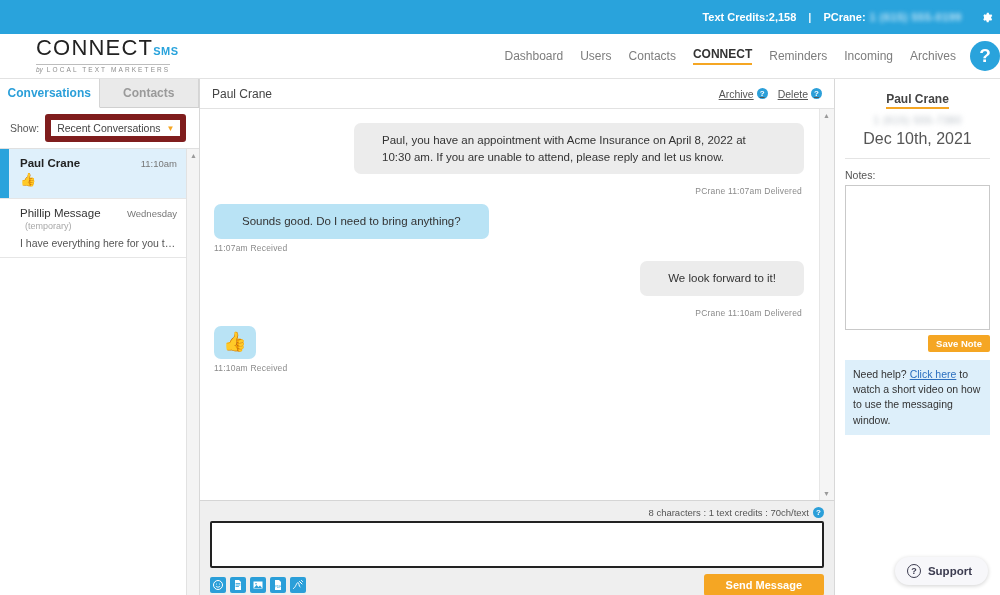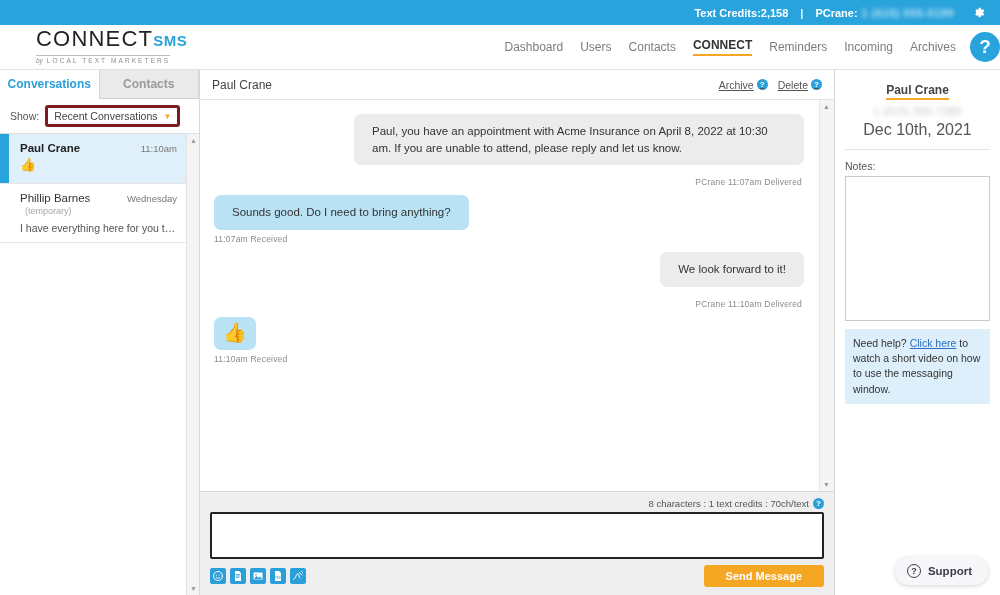--- a/index.html
+++ b/index.html
@@ -6,26 +6,26 @@
   html, body {
     margin: 0; padding: 0;
     width: 1000px; height: 595px;
     background: #ffffff;
     font-family: "Liberation Sans", sans-serif;
     overflow: hidden;
   }
 
   
   .topbar {
-    height: 25px;
+    height: 34px;
     background: #29a3dc;
     display: flex;
     align-items: center;
     justify-content: flex-end;
-    padding-right: 12px;
+    padding-right: 4px;
     color: #ffffff;
     font-size: 11px;
     font-weight: bold;
   }
   .topbar .credits { margin-right: 12px; }
   .topbar .divider { margin-right: 12px; opacity: .9; }
   .topbar .pcrane-label { margin-right: 4px; }
   .topbar .phone-blur {
     color: #bfe3f5;
     filter: blur(2.2px);
@@ -49,21 +49,21 @@
   }
   .logo-wrap { margin-left: 36px; line-height: 1; }
   .logo-main {
     font-size: 22px;
     letter-spacing: 1.2px;
     color: #222;
     font-weight: 400;
     font-family: "Liberation Sans", sans-serif;
   }
   .logo-sms {
-    font-size: 15px;
+    font-size: 11px;
     color: #29a3dc;
     font-weight: bold;
     letter-spacing: .5px;
   }
   .logo-sub {
     margin-top: 2px;
     font-size: 6.5px;
     letter-spacing: 2.1px;
     color: #8c8c8c;
     border-top: 1px solid #bdbdbd;
@@ -139,21 +139,21 @@
     margin-bottom: -1px;
   }
   .show-row {
     display: flex; align-items: center;
     padding: 6px 8px 6px 10px;
     font-size: 10.5px;
     color: #555;
   }
   .show-label { margin-right: 6px; }
   .show-select {
-    border: 3px solid #7f1d1d;
+    border: 6px solid #7f1d1d;
     border-radius: 3px;
     background: #fff;
     padding: 2px 6px;
     font-size: 10.5px;
     color: #444;
     display: inline-flex; align-items: center; gap: 6px;
     cursor: pointer;
   }
   .caret { color: #f5a623; font-size: 8px; }
 
@@ -245,21 +245,21 @@
     position: relative;
     overflow: hidden;
     padding: 14px 30px 10px 14px;
     background: #ffffff;
   }
   .msg-row { margin-bottom: 8px; display: flex; flex-direction: column; }
   .msg-row.out { align-items: flex-end; }
   .msg-row.in  { align-items: flex-start; }
   .bubble {
     border-radius: 7px;
-    padding: 9px 18px;
+    padding: 9px 28px;
     font-size: 11.5px;
     line-height: 1.45;
     color: #333;
     max-width: 450px;
   }
   .bubble.out { background: #ececec; }
   .bubble.in  { background: #b9e3f5; }
   .bubble.emoji-only {
     padding: 6px 9px;
     font-size: 19px;
@@ -477,21 +477,21 @@
           <div class="conv-top">
             <span class="conv-name">Paul Crane</span>
             <span class="conv-time">11:10am</span>
           </div>
           <div class="conv-emoji">👍</div>
         </div>
 
         <div class="conv-item">
           <div class="conv-top">
             <span class="conv-name">
-              <span>Phillip Barnes</span>
+              <span>Phillip Message</span>
               <span class="conv-temp">(temporary)</span>
             </span>
             <span class="conv-time">Wednesday</span>
           </div>
           <div class="conv-preview">I have everything here for you to review whenever ...</div>
         </div>
 
         <div class="list-scrollbar">
           <div class="sb-arrow up">▲</div>
           <div class="sb-arrow down">▼</div>
@@ -592,20 +592,23 @@
     </div>
 
     <div class="right">
       <div class="contact-card">
         <div class="contact-name">Paul Crane</div>
         <div class="contact-phone">1 (615) 555-7380</div>
         <div class="contact-date">Dec 10th, 2021</div>
       </div>
       <div class="notes-label">Notes:</div>
       <textarea class="notes-box" style=""></textarea>
+      <div class="save-note-row">
+        <button class="save-note-btn">Save Note</button>
+      </div>
       <div class="help-box">
         <span>Need help? </span><a>Click here</a><span> to watch a short video on how to use the messaging window.</span>
       </div>
     </div>
   </div>
 
   <div class="support">
     <span class="support-icon">?</span>
     <span>Support</span>
   </div>

